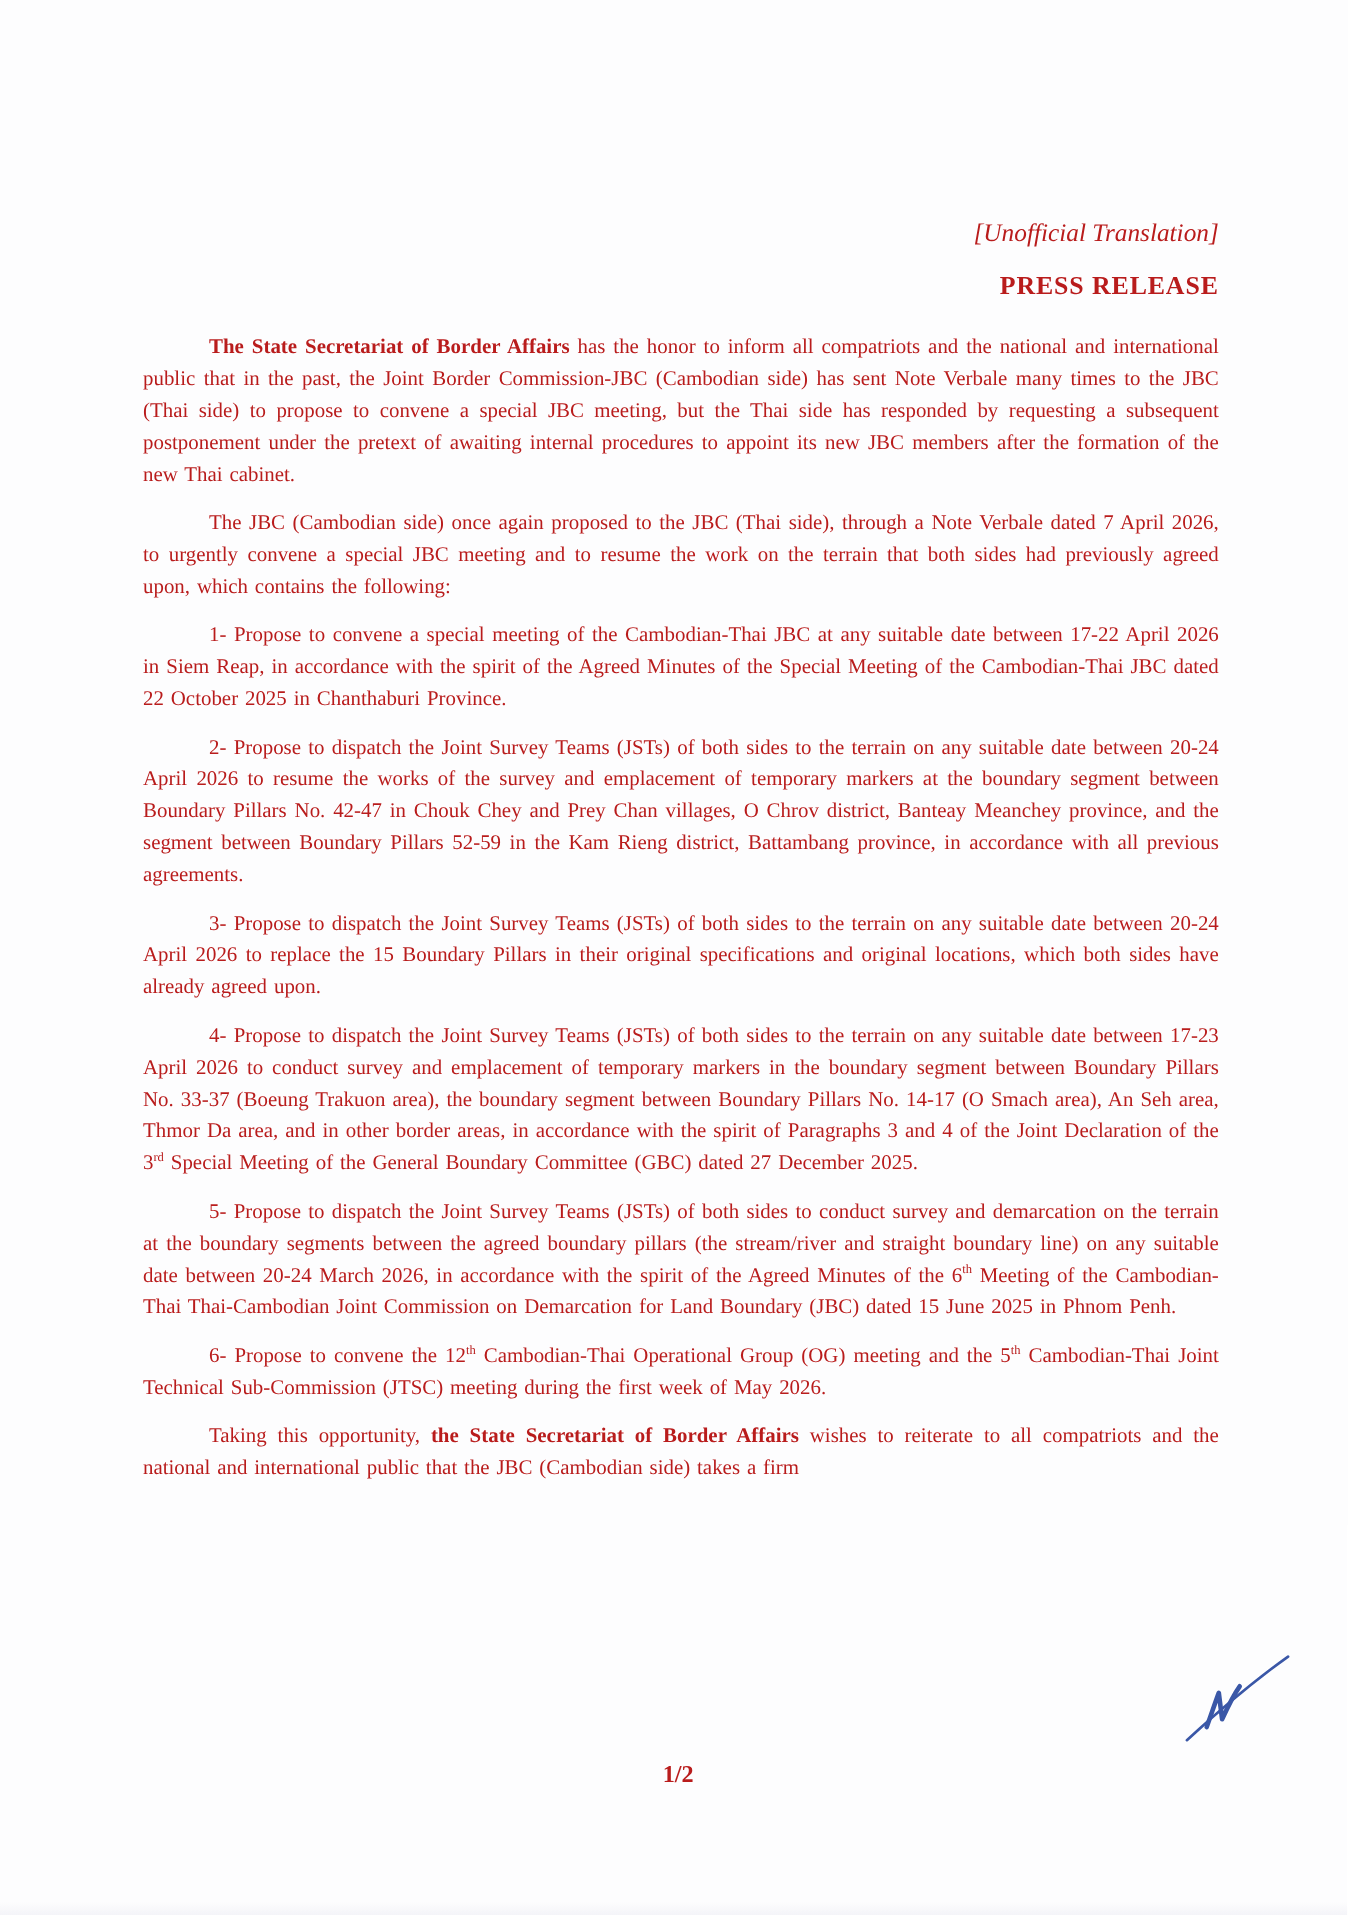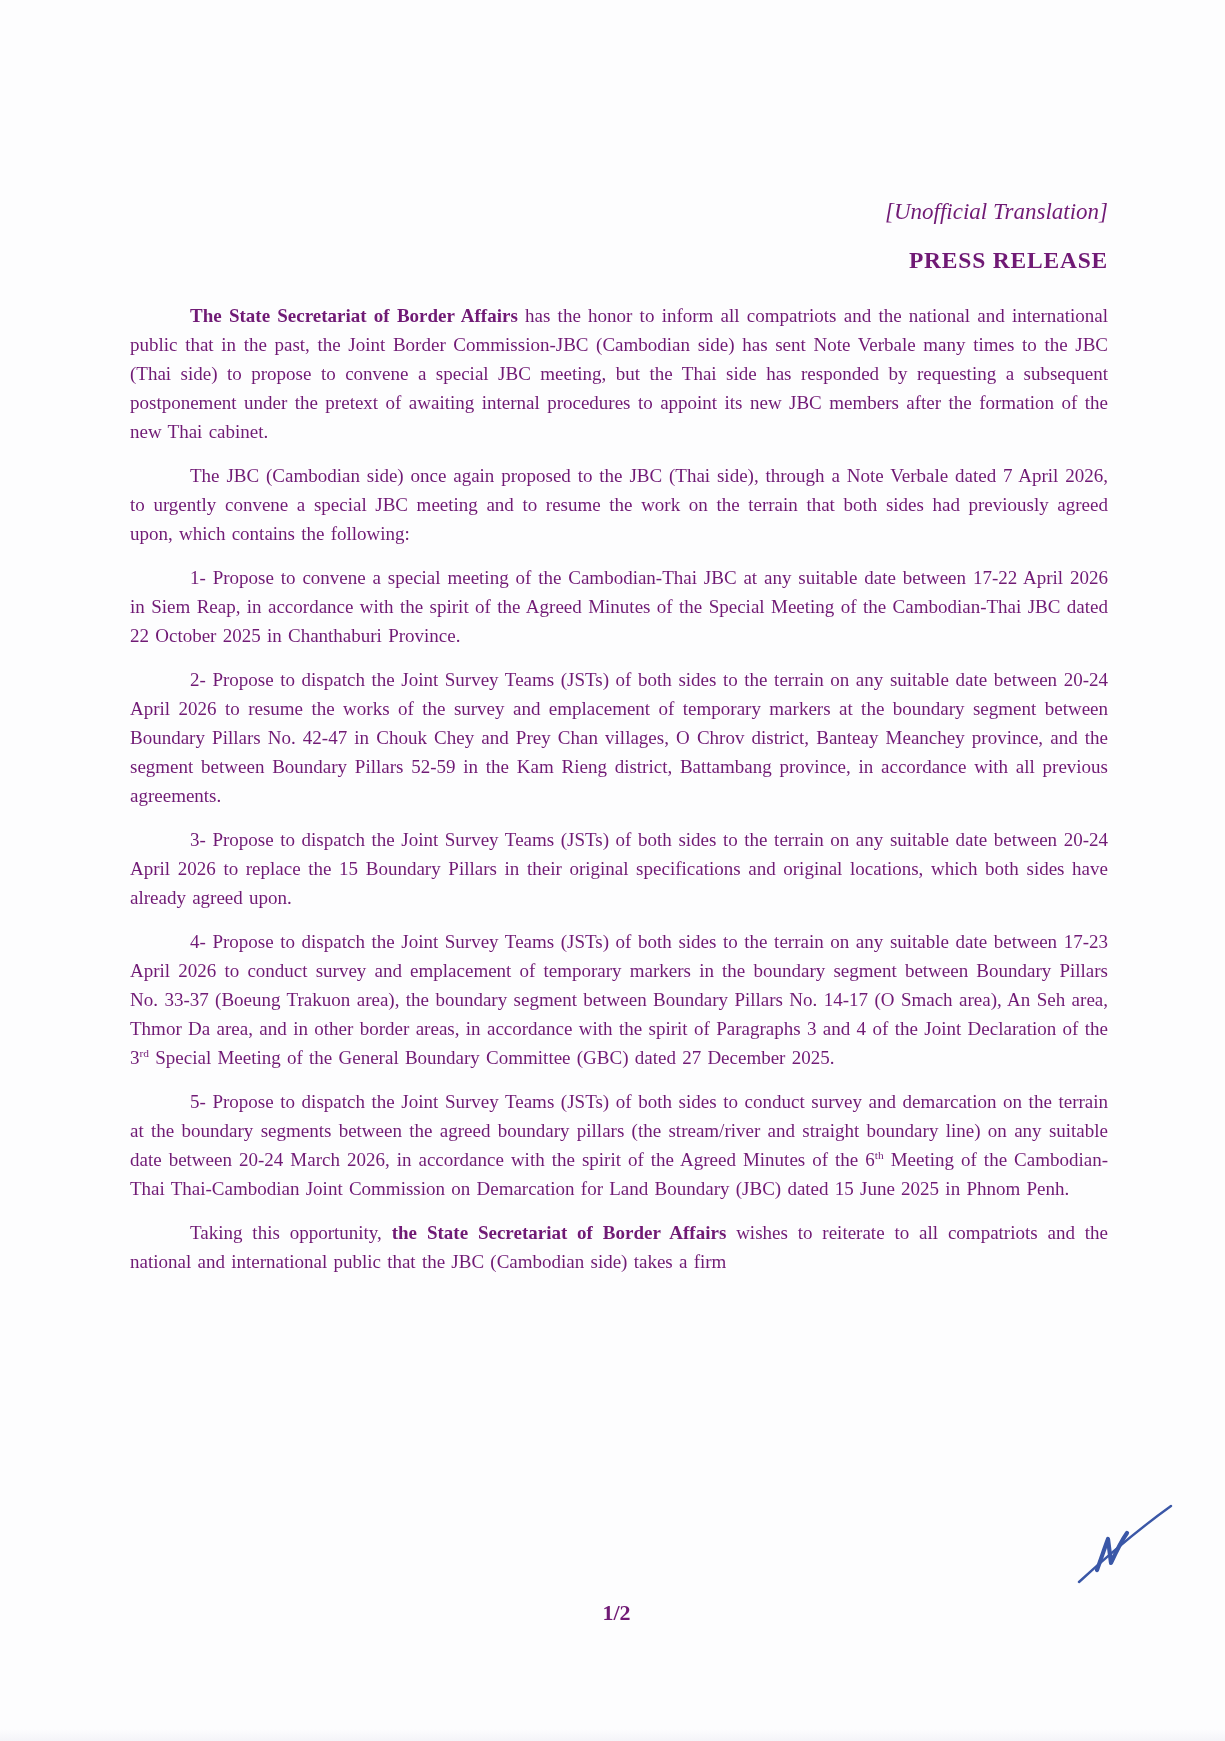--- a/index.html
+++ b/index.html
@@ -6,21 +6,21 @@
     margin: 0;
     padding: 0;
     background: #ffffff;
   }
   .page {
     position: relative;
     width: 1225px;
     height: 1741px;
     background: #fdfdfe;
     font-family: "Liberation Serif", serif;
-    color: #701a75;
+    color: #b91c1c;
     overflow: hidden;
   }
   .content {
     position: absolute;
     left: 130px;
     top: 197px;
     width: 978px;
   }
   .translation-note {
     text-align: right;
@@ -92,20 +92,21 @@
     <h1 class="title">PRESS RELEASE</h1>
 
     <div class="body-paragraphs">
         <p class="para"><span class="bold">The State Secretariat of Border Affairs</span><span> has the honor to inform all compatriots and the national and international public that in the past, the Joint Border Commission-JBC (Cambodian side) has sent Note Verbale many times to the JBC (Thai side) to propose to convene a special JBC meeting, but the Thai side has responded by requesting a subsequent postponement under the pretext of awaiting internal procedures to appoint its new JBC members after the formation of the new Thai cabinet.</span></p>
         <p class="para"><span>The JBC (Cambodian side) once again proposed to the JBC (Thai side), through a Note Verbale dated 7 April 2026, to urgently convene a special JBC meeting and to resume the work on the terrain that both sides had previously agreed upon, which contains the following:</span></p>
         <p class="para"><span>1- Propose to convene a special meeting of the Cambodian-Thai JBC at any suitable date between 17-22 April 2026 in Siem Reap, in accordance with the spirit of the Agreed Minutes of the Special Meeting of the Cambodian-Thai JBC dated 22 October 2025 in Chanthaburi Province.</span></p>
         <p class="para"><span>2- Propose to dispatch the Joint Survey Teams (JSTs) of both sides to the terrain on any suitable date between 20-24 April 2026 to resume the works of the survey and emplacement of temporary markers at the boundary segment between Boundary Pillars No. 42-47 in Chouk Chey and Prey Chan villages, O Chrov district, Banteay Meanchey province, and the segment between Boundary Pillars 52-59 in the Kam Rieng district, Battambang province, in accordance with all previous agreements.</span></p>
         <p class="para"><span>3- Propose to dispatch the Joint Survey Teams (JSTs) of both sides to the terrain on any suitable date between 20-24 April 2026 to replace the 15 Boundary Pillars in their original specifications and original locations, which both sides have already agreed upon.</span></p>
         <p class="para"><span>4- Propose to dispatch the Joint Survey Teams (JSTs) of both sides to the terrain on any suitable date between 17-23 April 2026 to conduct survey and emplacement of temporary markers in the boundary segment between Boundary Pillars No. 33-37 (Boeung Trakuon area), the boundary segment between Boundary Pillars No. 14-17 (O Smach area), An Seh area, Thmor Da area, and in other border areas, in accordance with the spirit of Paragraphs 3 and 4 of the Joint Declaration of the 3</span><sup>rd</sup><span> Special Meeting of the General Boundary Committee (GBC) dated 27 December 2025.</span></p>
         <p class="para"><span>5- Propose to dispatch the Joint Survey Teams (JSTs) of both sides to conduct survey and demarcation on the terrain at the boundary segments between the agreed boundary pillars (the stream/river and straight boundary line) on any suitable date between 20-24 March 2026, in accordance with the spirit of the Agreed Minutes of the 6</span><sup>th</sup><span> Meeting of the Cambodian-Thai Thai-Cambodian Joint Commission on Demarcation for Land Boundary (JBC) dated 15 June 2025 in Phnom Penh.</span></p>
+        <p class="para"><span>6- Propose to convene the 12</span><sup>th</sup><span> Cambodian-Thai Operational Group (OG) meeting and the 5</span><sup>th</sup><span> Cambodian-Thai Joint Technical Sub-Commission (JTSC) meeting during the first week of May 2026.</span></p>
         <p class="para"><span>Taking this opportunity, </span><span class="bold">the State Secretariat of Border Affairs</span><span> wishes to reiterate to all compatriots and the national and international public that the JBC (Cambodian side) takes a firm</span></p>
       </div>
   </div>
 
   <svg class="signature" viewBox="0 0 102 90" fill="none" stroke-linecap="round" stroke-linejoin="round">
     <path stroke-width="2.4" d="M 97 4 C 76 19 42 46 5 80" stroke="#3a57a7"></path>
     <path stroke-width="4.2" d="M 23 68 C 27 57 31 45 34 37 L 37 61 C 42 50 48 38 53 31" stroke="#3a57a7"></path>
   </svg>
 
   <div class="page-number">1/2</div>

